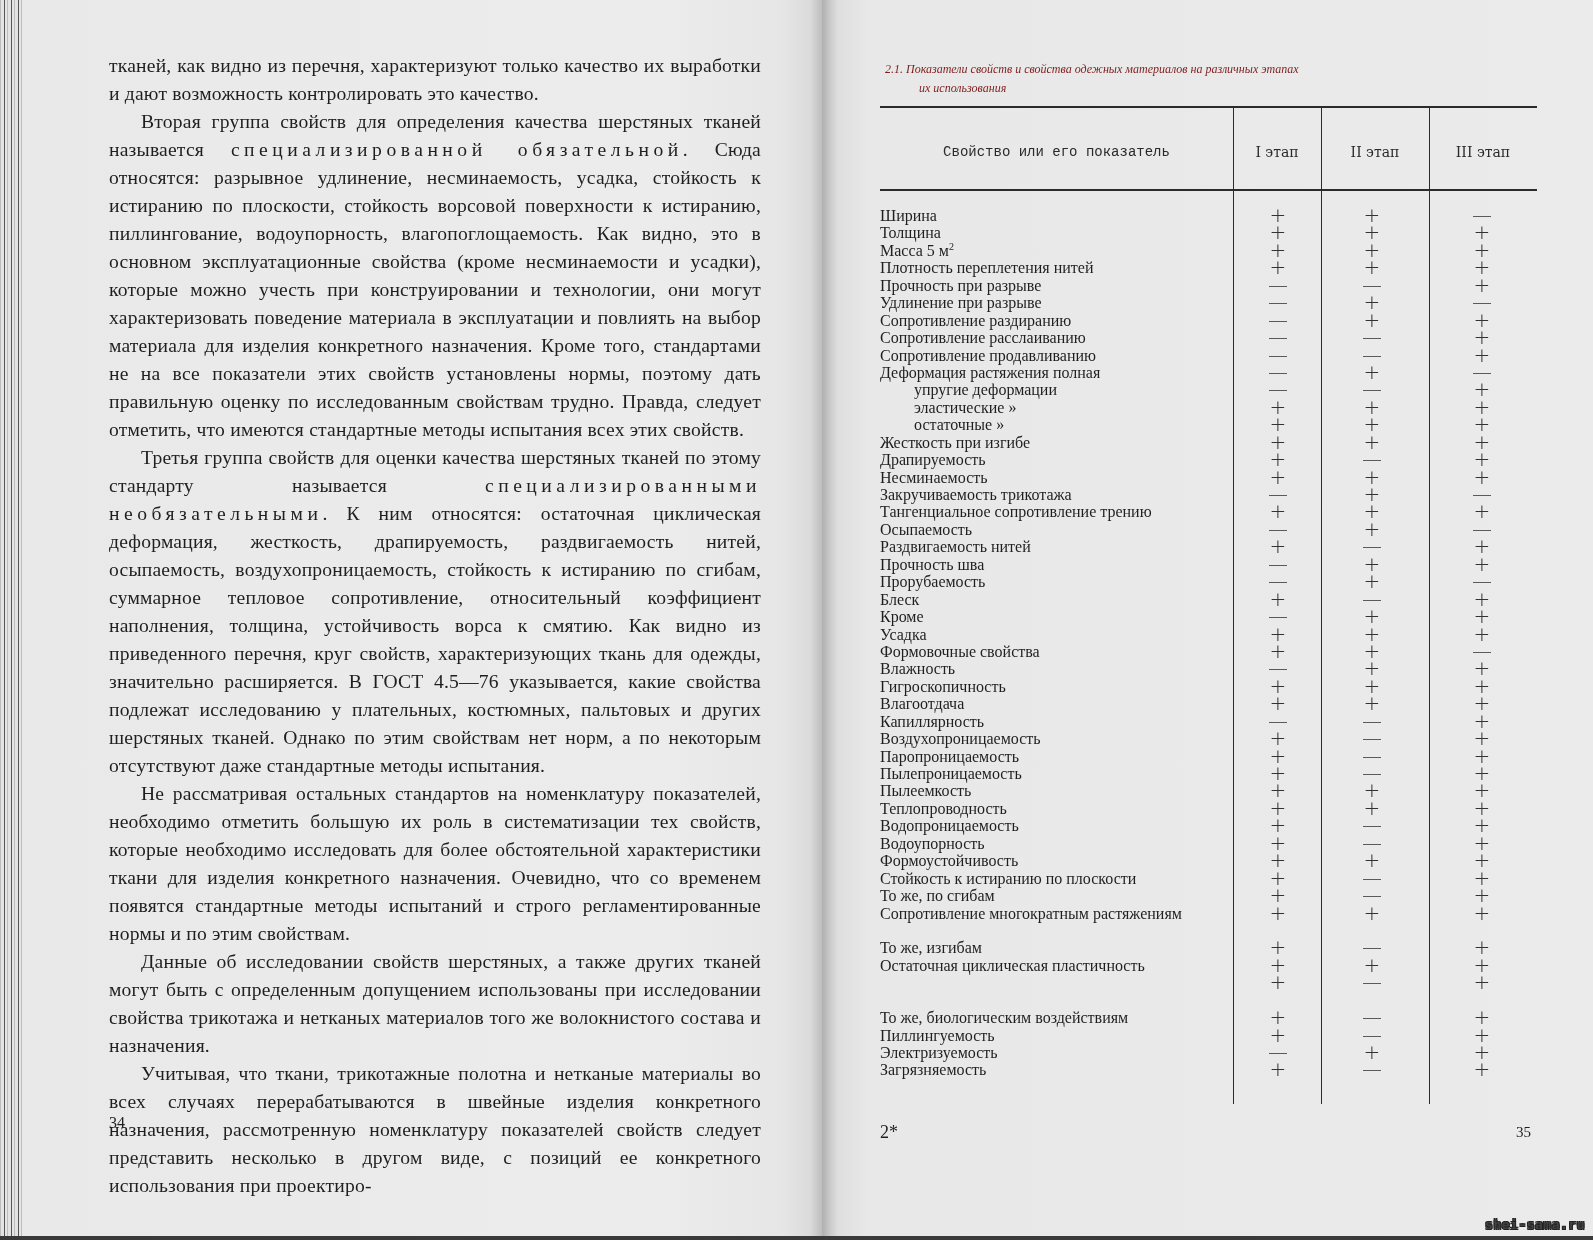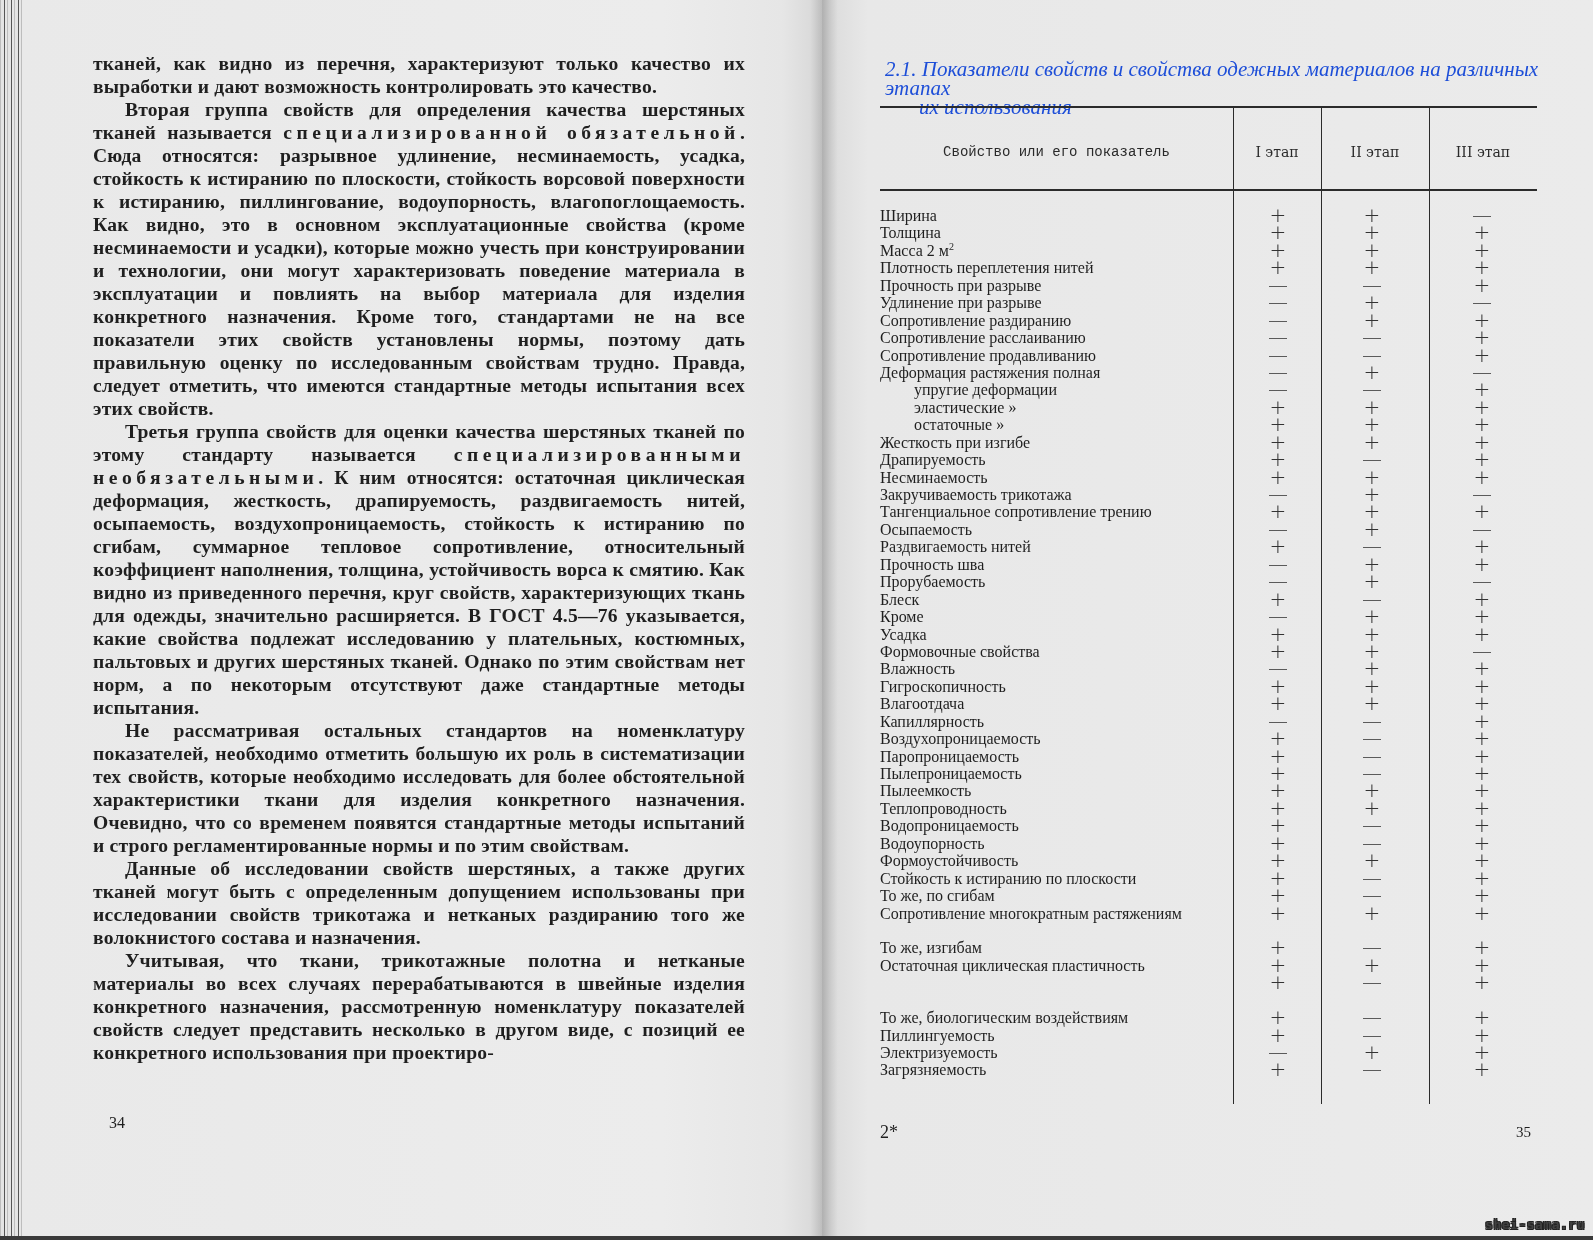--- a/index.html
+++ b/index.html
@@ -27,35 +27,35 @@
   .fold-shadow {
     position: absolute; left: 810px; top: 0; width: 28px; height: 1240px;
     background: linear-gradient(90deg, rgba(0,0,0,0) 0%, rgba(0,0,0,0.12) 45%, rgba(0,0,0,0.05) 70%, rgba(0,0,0,0) 100%);
   }
   .bottom-edge {
     position: absolute; left: 0; bottom: 0; width: 1593px; height: 4px;
     background: #3a3a3a;
   }
   
   .body-text {
-    position: absolute; left: 93px; top: 52px; width: 652px;
-    font-size: 19.6px; line-height: 23px;
-    text-align: justify; letter-spacing: 0.2px; font-weight: bold;
+    position: absolute; left: 109px; top: 52px; width: 652px;
+    font-size: 19.6px; line-height: 28px;
+    text-align: justify; letter-spacing: 0.2px;
   }
   .body-text p { margin: 0; text-indent: 0; }
   .body-text p.indent { text-indent: 32px; }
   .spaced { letter-spacing: 4.5px; margin-top: 30px; }
   .page-num {
     position: absolute; font-size: 16px;
   }
   
   .caption {
     position: absolute; left: 885px; top: 60px; width: 660px;
-    font-style: italic; font-size: 21px; line-height: 19px;
-    color: #1d4ed8;
+    font-style: italic; font-size: 12px; line-height: 19px;
+    color: #7f1d1d;
   }
   .caption .second { padding-left: 34px; display: block; }
   .rule {
     position: absolute; left: 880px; width: 657px; height: 2px; background: #2b2b2b;
   }
   .vline {
     position: absolute; width: 1px; background: #2b2b2b;
   }
   .th {
     position: absolute; top: 144px; font-size: 14px; color: #2a2a2a;
@@ -98,21 +98,21 @@
 
 <div class="page page-left"></div>
 <div class="page page-right"></div>
 <div class="fold-shadow"></div>
 
 <div class="body-text">
   <p>тканей, как видно из перечня, характеризуют только качество их выработки и дают возможность контролировать это качество.</p>
   <p class="indent"><span>Вторая группа свойств для определения качества шерстяных тканей называется </span><span class="spaced">специализированной обязательной</span><span>. Сюда относятся: разрывное удлинение, несминаемость, усадка, стойкость к истиранию по плоскости, стойкость ворсовой поверхности к истиранию, пиллингование, водоупорность, влагопоглощаемость. Как видно, это в основном эксплуатационные свойства (кроме несминаемости и усадки), которые можно учесть при конструировании и технологии, они могут характеризовать поведение материала в эксплуатации и повлиять на выбор материала для изделия конкретного назначения. Кроме того, стандартами не на все показатели этих свойств установлены нормы, поэтому дать правильную оценку по исследованным свойствам трудно. Правда, следует отметить, что имеются стандартные методы испытания всех этих свойств.</span></p>
   <p class="indent"><span>Третья группа свойств для оценки качества шерстяных тканей по этому стандарту называется </span><span class="spaced">специализированными необязательными</span><span>. К ним относятся: остаточная циклическая деформация, жесткость, драпируемость, раздвигаемость нитей, осыпаемость, воздухопроницаемость, стойкость к истиранию по сгибам, суммарное тепловое сопротивление, относительный коэффициент наполнения, толщина, устойчивость ворса к смятию. Как видно из приведенного перечня, круг свойств, характеризующих ткань для одежды, значительно расширяется. В ГОСТ 4.5—76 указывается, какие свойства подлежат исследованию у плательных, костюмных, пальтовых и других шерстяных тканей. Однако по этим свойствам нет норм, а по некоторым отсутствуют даже стандартные методы испытания.</span></p>
   <p class="indent">Не рассматривая остальных стандартов на номенклатуру показателей, необходимо отметить большую их роль в систематизации тех свойств, которые необходимо исследовать для более обстоятельной характеристики ткани для изделия конкретного назначения. Очевидно, что со временем появятся стандартные методы испытаний и строго регламентированные нормы и по этим свойствам.</p>
-  <p class="indent">Данные об исследовании свойств шерстяных, а также других тканей могут быть с определенным допущением использованы при исследовании свойств трикотажа и нетканых раздиранию того же волокнистого состава и назначения.</p>
+  <p class="indent">Данные об исследовании свойств шерстяных, а также других тканей могут быть с определенным допущением использованы при исследовании свойства трикотажа и нетканых материалов того же волокнистого состава и назначения.</p>
   <p class="indent">Учитывая, что ткани, трикотажные полотна и нетканые материалы во всех случаях перерабатываются в швейные изделия конкретного назначения, рассмотренную номенклатуру показателей свойств следует представить несколько в другом виде, с позиций ее конкретного использования при проектиро-</p>
 </div>
 <div class="page-num" style="left:109px; top:1114px;">34</div>
 
 <div class="caption">
   <span>2.1. Показатели свойств и свойства одежных материалов на различных этапах</span>
   <span class="second">их использования</span>
 </div>
 
 <div class="rule" style="top:106px;"></div>
@@ -134,21 +134,21 @@
       <div class="mark m2">+</div>
       <div class="mark m3">—</div>
     </div>
     <div class="row">
       <div class="label"><span>Толщина</span></div>
       <div class="mark m1">+</div>
       <div class="mark m2">+</div>
       <div class="mark m3">+</div>
     </div>
     <div class="row">
-      <div class="label"><span>Масса 2 м</span><span class="sup">2</span></div>
+      <div class="label"><span>Масса 5 м</span><span class="sup">2</span></div>
       <div class="mark m1">+</div>
       <div class="mark m2">+</div>
       <div class="mark m3">+</div>
     </div>
     <div class="row">
       <div class="label"><span>Плотность переплетения нитей</span></div>
       <div class="mark m1">+</div>
       <div class="mark m2">+</div>
       <div class="mark m3">+</div>
     </div>

